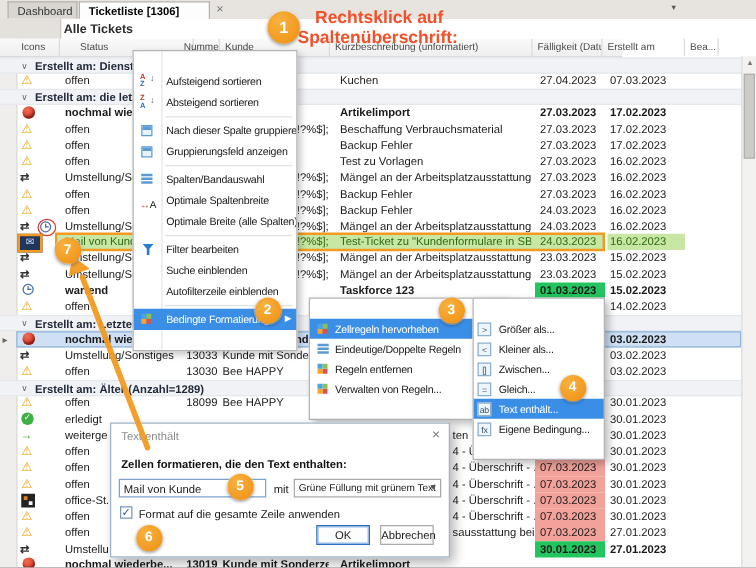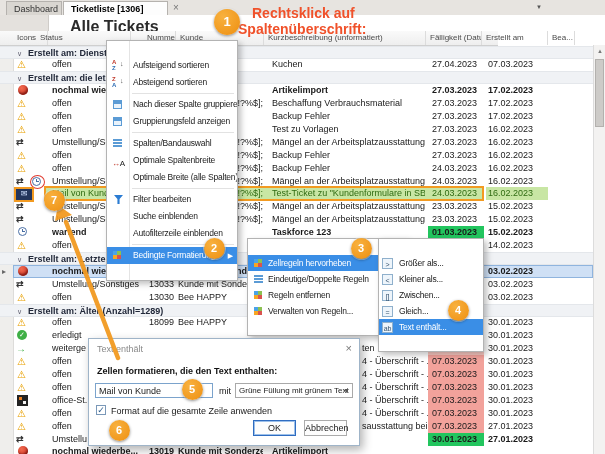--- a/index.html
+++ b/index.html
@@ -7,21 +7,21 @@
     font-family:"Liberation Sans",sans-serif;font-size:9px;color:#1a1a1a;}
   
   .tabbar{position:absolute;left:0;top:0;width:605px;height:15px;background:#e7e4e0;border-bottom:1px solid #bab7b3;}
   .tab{position:absolute;top:1px;height:14px;line-height:14px;padding:0 7px;font-size:9px;color:#333;
        background:#d9d6d1;border:1px solid #b5b2ae;border-bottom:none;box-sizing:border-box;}
   .tab.active{background:#fdfdfd;font-weight:bold;color:#000;height:15px;}
   .tabclose{position:absolute;top:2px;left:170px;width:12px;height:12px;line-height:11px;text-align:center;color:#777;font-size:10px;}
   
   .caption{position:absolute;left:0;top:15px;width:605px;height:16px;background:#fff;}
   .caption .blk{position:absolute;left:0;top:0;width:48px;height:16px;background:#e4e1dd;border-right:1px solid #cfccc8;}
-  .caption .ttl{position:absolute;left:70px;top:3px;font-size:16px;font-weight:bold;color:#2b2b2b;}
+  .caption .ttl{position:absolute;left:51px;top:3px;font-size:10px;font-weight:bold;color:#2b2b2b;}
   
   .ghead{position:absolute;left:0;top:31px;width:498px;height:14px;background:linear-gradient(#fafafa,#eeeeee);border-bottom:1px solid #cfcfcf;}
   .hcell{position:absolute;top:0;height:14px;line-height:14px;font-size:8px;color:#4a4a4a;padding-left:4px;
         border-right:1px solid #dcdcdc;box-sizing:border-box;overflow:hidden;white-space:nowrap;}
   .sortglyph{position:absolute;left:536px;top:4px;font-size:6px;color:#555;}
   .cornerstrip{position:absolute;left:0;top:31px;width:13px;height:423px;background:#efeeec;border-right:1px solid #dddcda;}
   
   .row{position:absolute;left:0;width:605px;height:13px;line-height:13px;white-space:nowrap;}
   .row.grp{background:#f0f2f5;border-top:1px solid #e4e7eb;border-bottom:1px solid #e4e7eb;box-sizing:border-box;}
   .grp .chev{position:absolute;left:17px;top:0;font-size:7px;color:#667;}
@@ -135,21 +135,21 @@
   </div>
 
   <div class="caption">
     <div class="blk"></div>
     <div class="ttl">Alle Tickets</div>
   </div>
 
   <div class="cornerstrip"></div>
   <div class="ghead" id="ghead">
       <div class="hcell" style="left: 13px; width: 35px;">Icons</div>
-      <div class="hcell" style="left: 36px; width: 95px;">Status</div>
+      <div class="hcell" style="left: 60px; width: 95px;">Status</div>
       <div class="hcell" style="left: 143px; width: 33px;">Nummer</div>
       <div class="hcell" style="left: 264px; width: 162px;">Kurzbeschreibung (unformatiert)</div>
       <div class="hcell" style="left: 176px; width: 88px;">Kunde</div>
       <div class="hcell" style="left: 426px; width: 56px;">Fälligkeit (Datum)</div>
       <div class="hcell" style="left: 482px; width: 66px;">Erstellt am</div>
       <div class="hcell" style="left: 548px; width: 27px;">Bea...</div>
     </div>
   <span class="sortglyph">▼</span>
 
   <div id="rows">
@@ -449,20 +449,23 @@
         </span><span class="mlabel">Kleiner als...</span></div>
       <div class="mitem"><span class="micwrap">
           <span class="g3">[]</span>
         </span><span class="mlabel">Zwischen...</span></div>
       <div class="mitem"><span class="micwrap">
           <span class="g3">=</span>
         </span><span class="mlabel">Gleich...</span></div>
       <div class="mitem hl"><span class="micwrap">
           <span class="g3">ab</span>
         </span><span class="mlabel">Text enthält...</span></div>
+      <div class="mitem"><span class="micwrap">
+          <span class="g3">fx</span>
+        </span><span class="mlabel">Eigene Bedingung...</span></div>
     </div>
 
   <div class="dialog">
     <div class="dtitle">Text enthält</div>
     <div class="dclose">×</div>
     <div class="dlabel">Zellen formatieren, die den Text enthalten:</div>
     <div class="dinput">Mail von Kunde</div>
     <div class="dmit">mit</div>
     <div class="dselect"><span>Grüne Füllung mit grünem Text</span><span class="dselarrow">▼</span></div>
     <div class="dcheckbox">✓</div>

